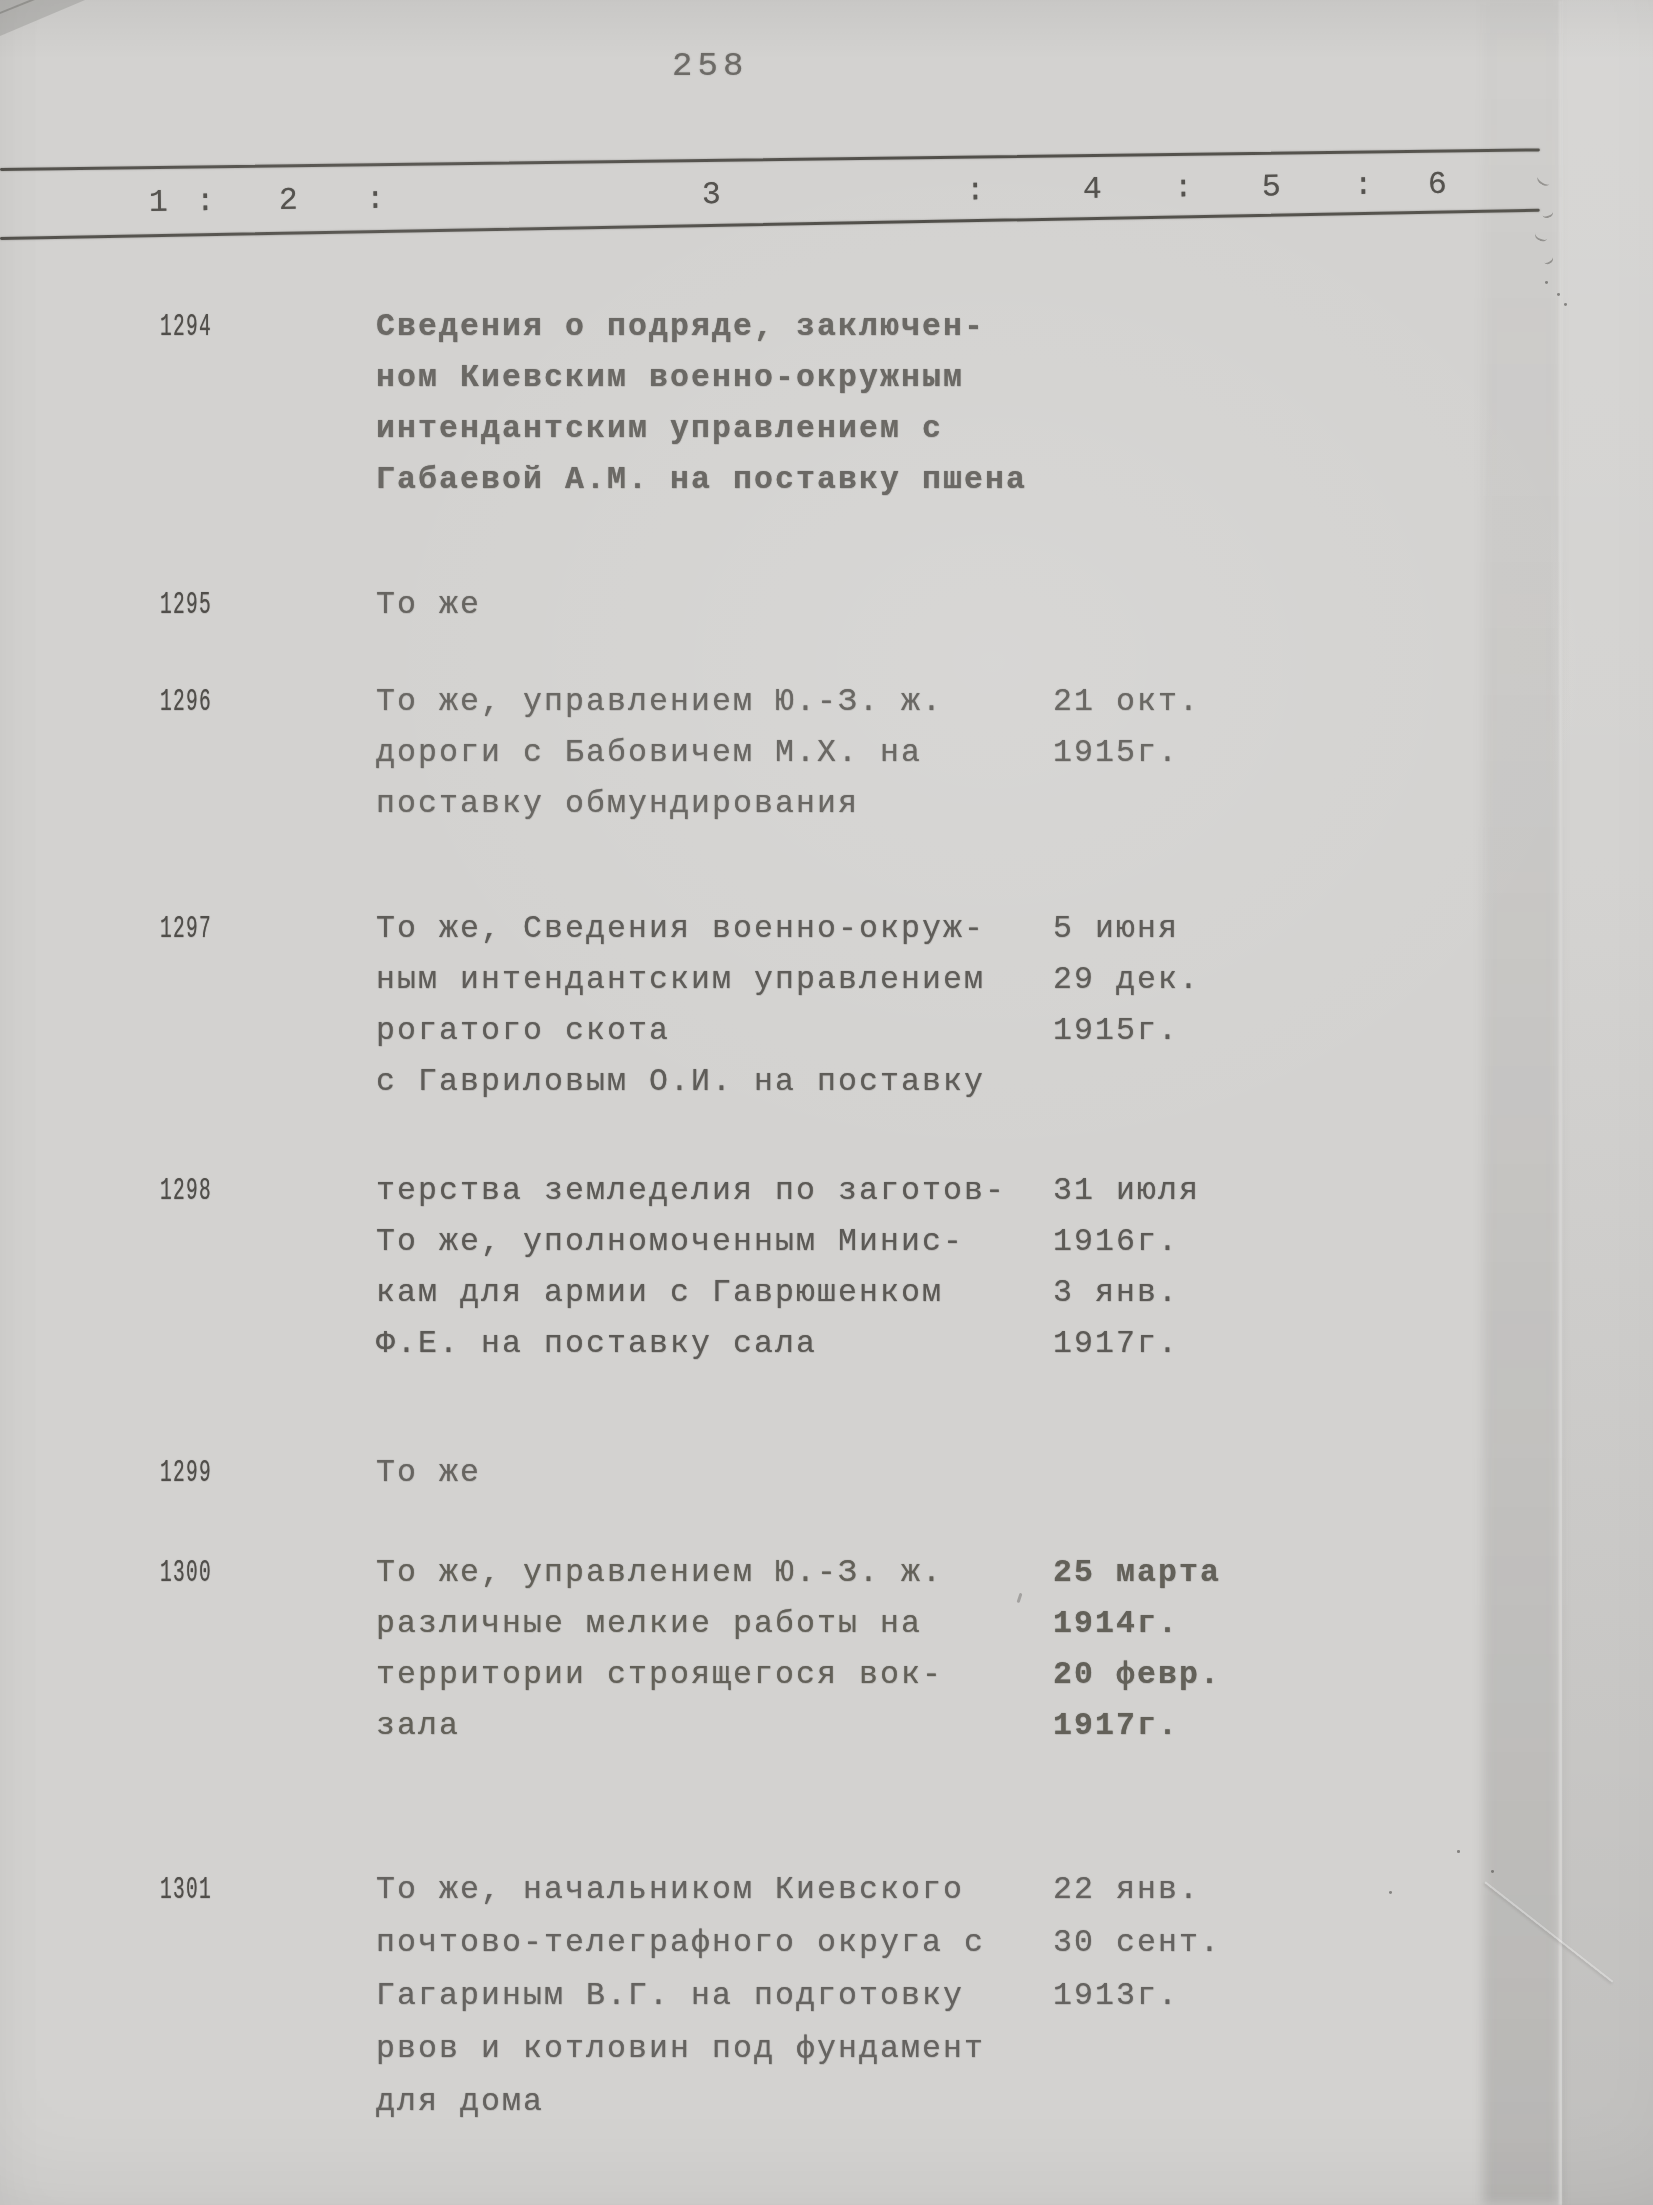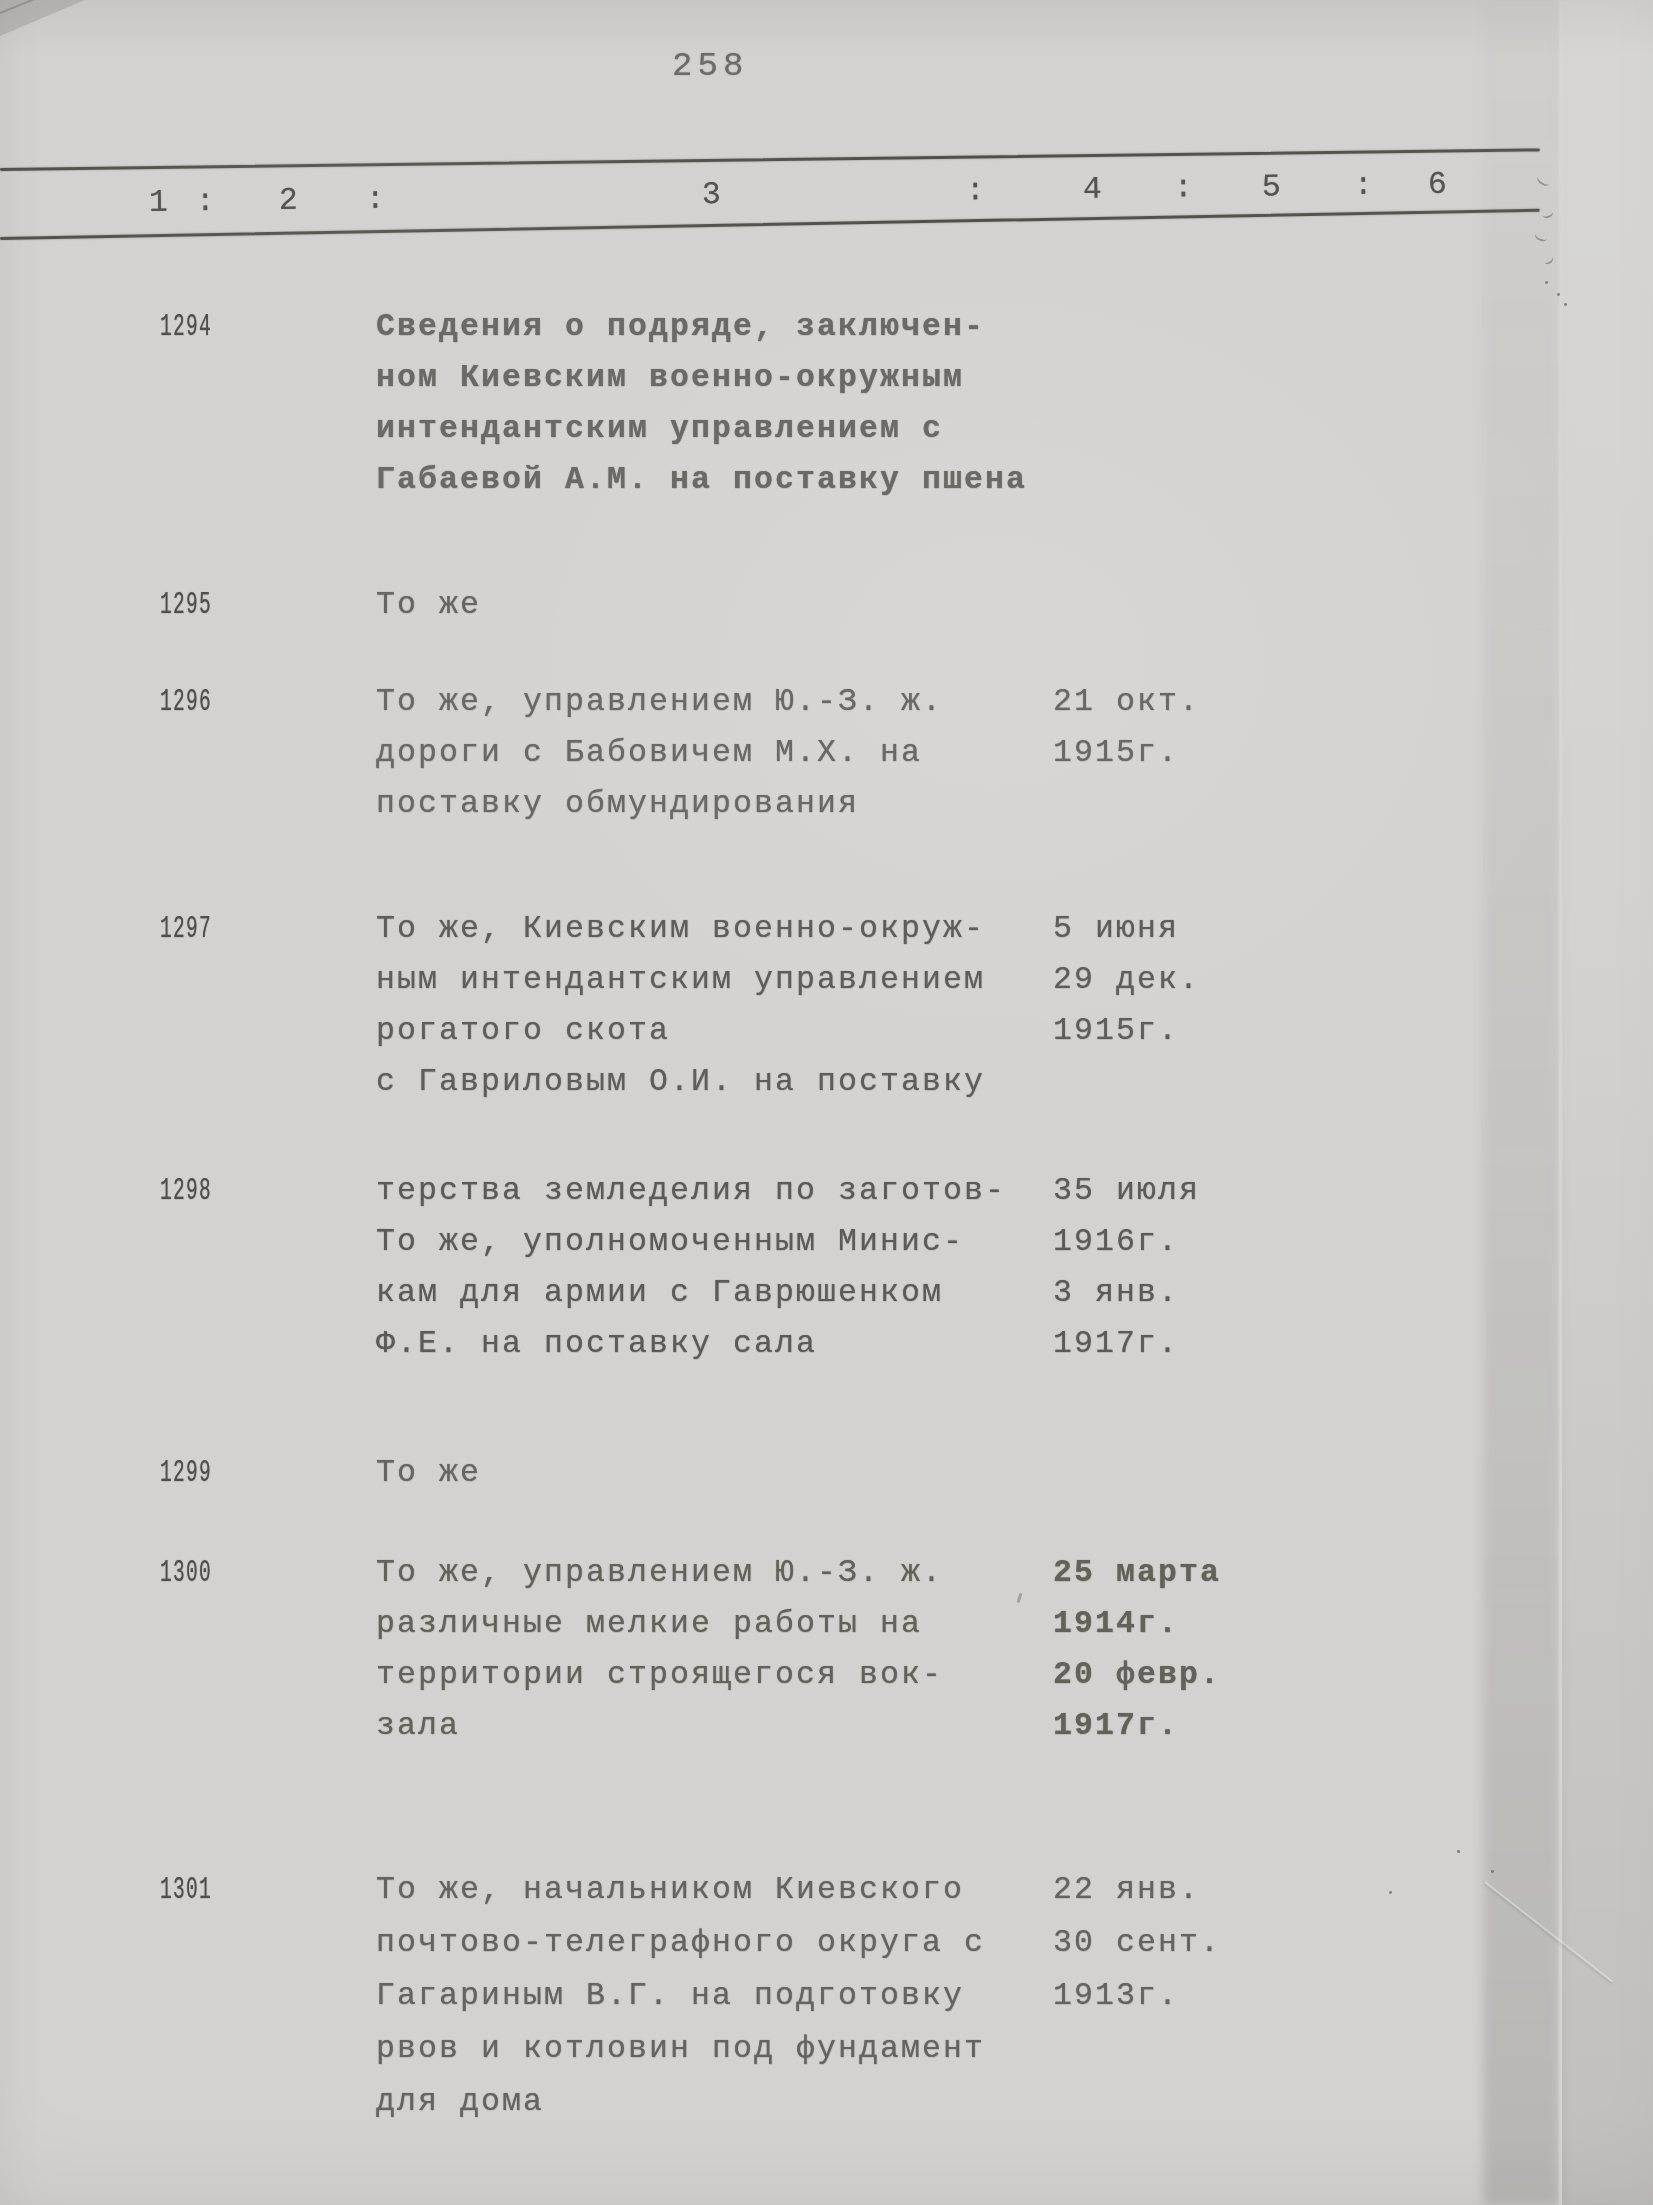--- a/index.html
+++ b/index.html
@@ -129,27 +129,27 @@
         <div class="entry-number typed" style="line-height: 51px;">1295</div>
         <div class="entry-desc typed" style="line-height: 51px;"><div>То же</div></div>
       </div>
       <div class="entry-row" style="top: 676px; color: rgb(106, 104, 100);">
         <div class="entry-number typed" style="line-height: 51px;">1296</div>
         <div class="entry-desc typed" style="line-height: 51px;"><div>То же, управлением Ю.-З. ж.</div><div>дороги с Бабовичем М.Х. на</div><div>поставку обмундирования</div></div>
         <div class="entry-dates typed" style="line-height: 51px;"><div>21 окт.</div><div>1915г.</div></div>
       </div>
       <div class="entry-row" style="top: 903px; color: rgb(95, 93, 89);">
         <div class="entry-number typed" style="line-height: 51px;">1297</div>
-        <div class="entry-desc typed" style="line-height: 51px;"><div>То же, Киевским военно-окруж-</div><div>ным интендантским управлением</div><div>рогатого скота</div><div>с Гавриловым О.И. на поставку</div></div>
+        <div class="entry-desc typed" style="line-height: 51px;"><div>То же, Сведения военно-окруж-</div><div>ным интендантским управлением</div><div>рогатого скота</div><div>с Гавриловым О.И. на поставку</div></div>
         <div class="entry-dates typed" style="line-height: 51px;"><div>5 июня</div><div>29 дек.</div><div>1915г.</div></div>
       </div>
       <div class="entry-row" style="top: 1165px; color: rgb(92, 90, 86);">
         <div class="entry-number typed" style="line-height: 51px;">1298</div>
         <div class="entry-desc typed" style="line-height: 51px;"><div>терства земледелия по заготов-</div><div>То же, уполномоченным Минис-</div><div>кам для армии с Гаврюшенком</div><div>Ф.Е. на поставку сала</div></div>
-        <div class="entry-dates typed" style="line-height: 51px;"><div>35 июля</div><div>1916г.</div><div>3 янв.</div><div>1917г.</div></div>
+        <div class="entry-dates typed" style="line-height: 51px;"><div>31 июля</div><div>1916г.</div><div>3 янв.</div><div>1917г.</div></div>
       </div>
       <div class="entry-row" style="top: 1447px; color: rgb(103, 101, 97);">
         <div class="entry-number typed" style="line-height: 51px;">1299</div>
         <div class="entry-desc typed" style="line-height: 51px;"><div>То же</div></div>
       </div>
       <div class="entry-row" style="top: 1547px; color: rgb(99, 97, 89);">
         <div class="entry-number typed" style="line-height: 51px;">1300</div>
         <div class="entry-desc typed" style="line-height: 51px;"><div>То же, управлением Ю.-З. ж.</div><div>различные мелкие работы на</div><div>территории строящегося вок-</div><div>зала</div></div>
         <div class="entry-dates typed" style="line-height: 51px; font-weight: bold;"><div>25 марта</div><div>1914г.</div><div>20 февр.</div><div>1917г.</div></div>
       </div>

